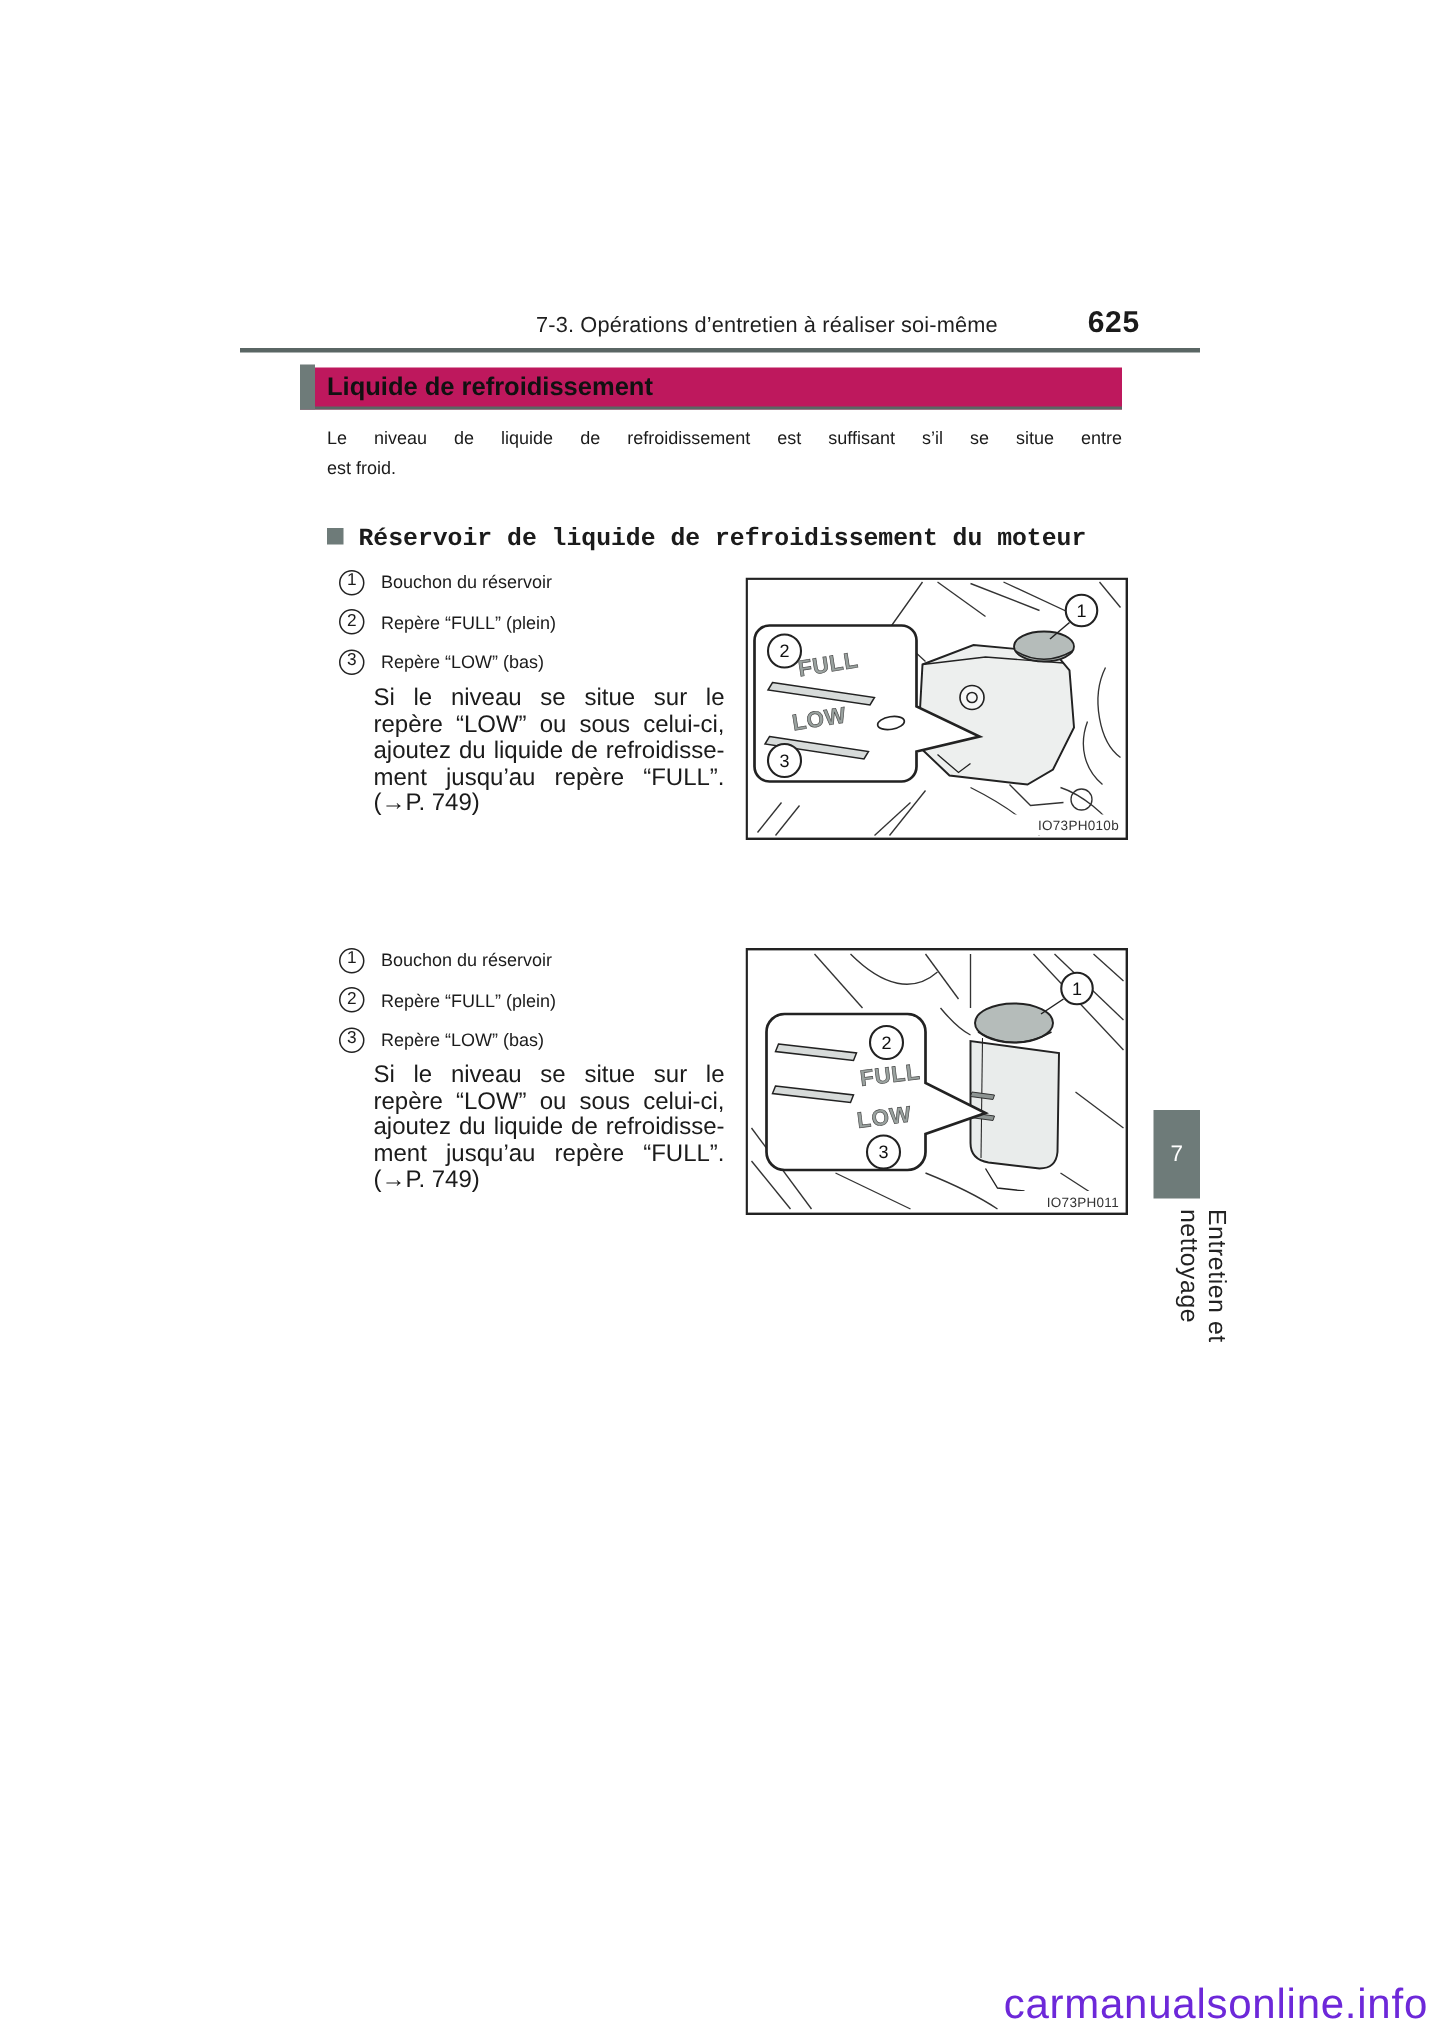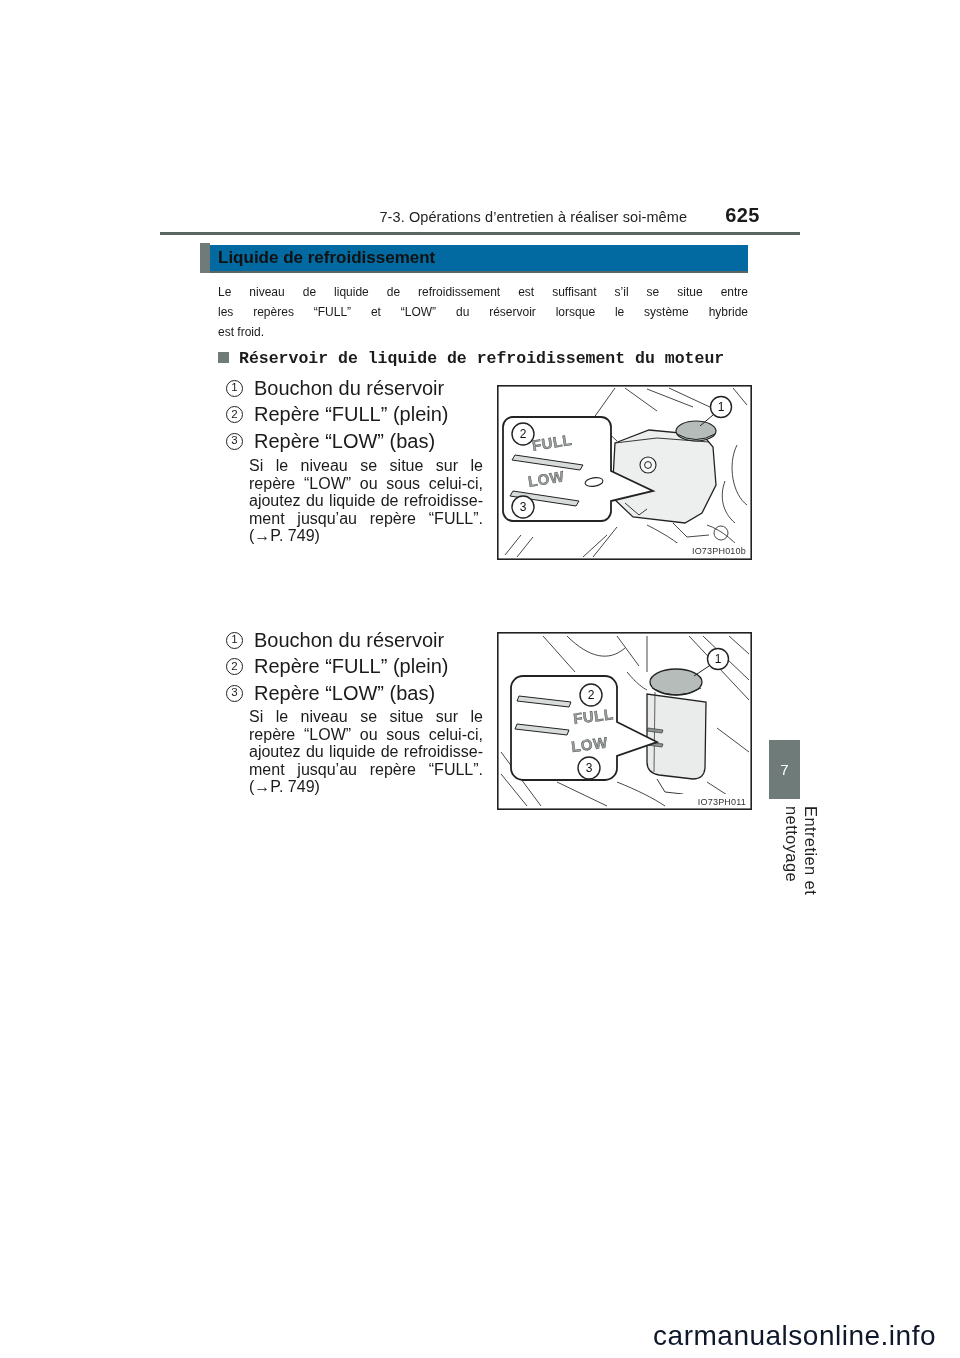--- a/index.html
+++ b/index.html
@@ -4,61 +4,61 @@
 <style>
   * { margin:0; padding:0; box-sizing:border-box; }
   html,body { background:#ffffff; }
   body { font-family:"Liberation Sans", sans-serif; color:#1b1b1b; }
   .page { position:relative; width:960px; height:1358px; background:#fff; overflow:hidden;border-radius:17px; }
 
   
   .header-row { position:absolute; top:204px; left:160px; width:600px; height:24px;
                 display:flex; justify-content:flex-end; align-items:baseline; }
   .crumb { font-size:14.5px; color:#1f1f1f; letter-spacing:0.1px; }
-  .pagenum { font-size:20px; font-weight:bold; margin-left:38px; letter-spacing:0.5px; }
+  .pagenum { font-size:20px; font-weight:bold; margin-left:60px; letter-spacing:0.5px; }
   .header-rule { position:absolute; top:232px; left:160px; width:640px; height:3px; background:#5a6664; }
 
   
   .title-bar { position:absolute; top:245px; left:200px; width:548px; height:28px;
-               background:#0369a1; border-bottom:2px solid #5a6664; display:flex; align-items:center; }
+               background:#be185d; border-bottom:2px solid #5a6664; display:flex; align-items:center; }
   .title-accent { position:absolute; left:0; top:-2px; bottom:-2px; width:10px; background:#6e7b79; }
   .title-text { font-size:17px; font-weight:bold; margin-left:18px; color:#111; }
 
   
   .intro { position:absolute; top:282px; left:218px; width:530px; font-size:12px; line-height:20px; }
   .j { text-align:justify; text-align-last:justify; }
 
   
   .sec-heading { position:absolute; left:218px; width:532px; font-size:16.5px; font-weight:bold; line-height:21px;font-family:Liberation Mono, monospace; }
   .sec-heading .bullet { display:inline-block; width:11px; height:11px; background:#6e7b79; margin-right:10px; }
   .sec-heading .hline2 { padding-left:22px; }
 
   
   .num-list { position:absolute; left:226px; width:260px; }
   .num-row { display:flex; align-items:center; margin-bottom:8.5px; height:18px; }
   .cnum { flex:0 0 auto; width:17px; height:17px; border:1.4px solid #222; border-radius:50%;
           display:inline-flex; align-items:center; justify-content:center;
           font-size:11.5px; line-height:1; margin-right:11px; }
-  .num-label { font-size:20px; white-space:nowrap; }
+  .num-label { font-size:12px; white-space:nowrap; }
 
   
   .note { position:absolute; left:249px; width:234px; font-size:16px; line-height:17.6px; }
 
   
   .figure { position:absolute; left:497px; }
   .figure svg { display:block; }
 
   
   .chapter-tab { position:absolute; left:769px; top:740px; width:31px; height:59px; background:#6e7b79;
                  color:#fff; font-size:15px; display:flex; align-items:center; justify-content:center; }
   .chapter-label { position:absolute; left:782px; top:806px; height:150px;
                    writing-mode:vertical-rl; font-size:16.5px; color:#222; letter-spacing:0.4px; }
 
   
-  .watermark { position:absolute; right:24px; top:1320px; font-size:28px; color:#0f172a; letter-spacing:0.5px; }
+  .watermark { position:absolute; right:8px; top:1320px; font-size:28px; color:#6d28d9; letter-spacing:0.5px; }
 
   
   .fig-mark { font-family:"Liberation Sans", sans-serif; font-weight:bold; font-size:15px;
               fill:#9aa29f; stroke:#4c4c4c; stroke-width:0.45px; letter-spacing:0.5px; }
   .fig-callout-num { font-family:"Liberation Sans", sans-serif; font-size:12px; fill:#111; }
   .fig-code { font-family:"Liberation Sans", sans-serif; font-size:9px; fill:#333; letter-spacing:0.2px; }
 </style>
 </head>
 <body>
 
@@ -70,21 +70,20 @@
   </div>
   <div class="header-rule"></div>
 
   <div class="title-bar">
     <span class="title-accent"></span>
     <span class="title-text">Liquide de refroidissement</span>
   </div>
 
   <div class="intro">
     <div class="j">Le niveau de liquide de refroidissement est suffisant s’il se situe entre</div>
-    <div class="j">les repères “FULL” et “LOW” du réservoir lorsque le système hybride</div>
     <div>est froid.</div>
   </div>
 
   <div class="sec-heading" style="top:348px;">
     <div><span class="bullet"></span><span>Réservoir de liquide de refroidissement du moteur</span></div>
   </div>
 
   <div class="num-list" style="top:379px;">
     <div class="num-row">
       <span class="cnum">1</span>

